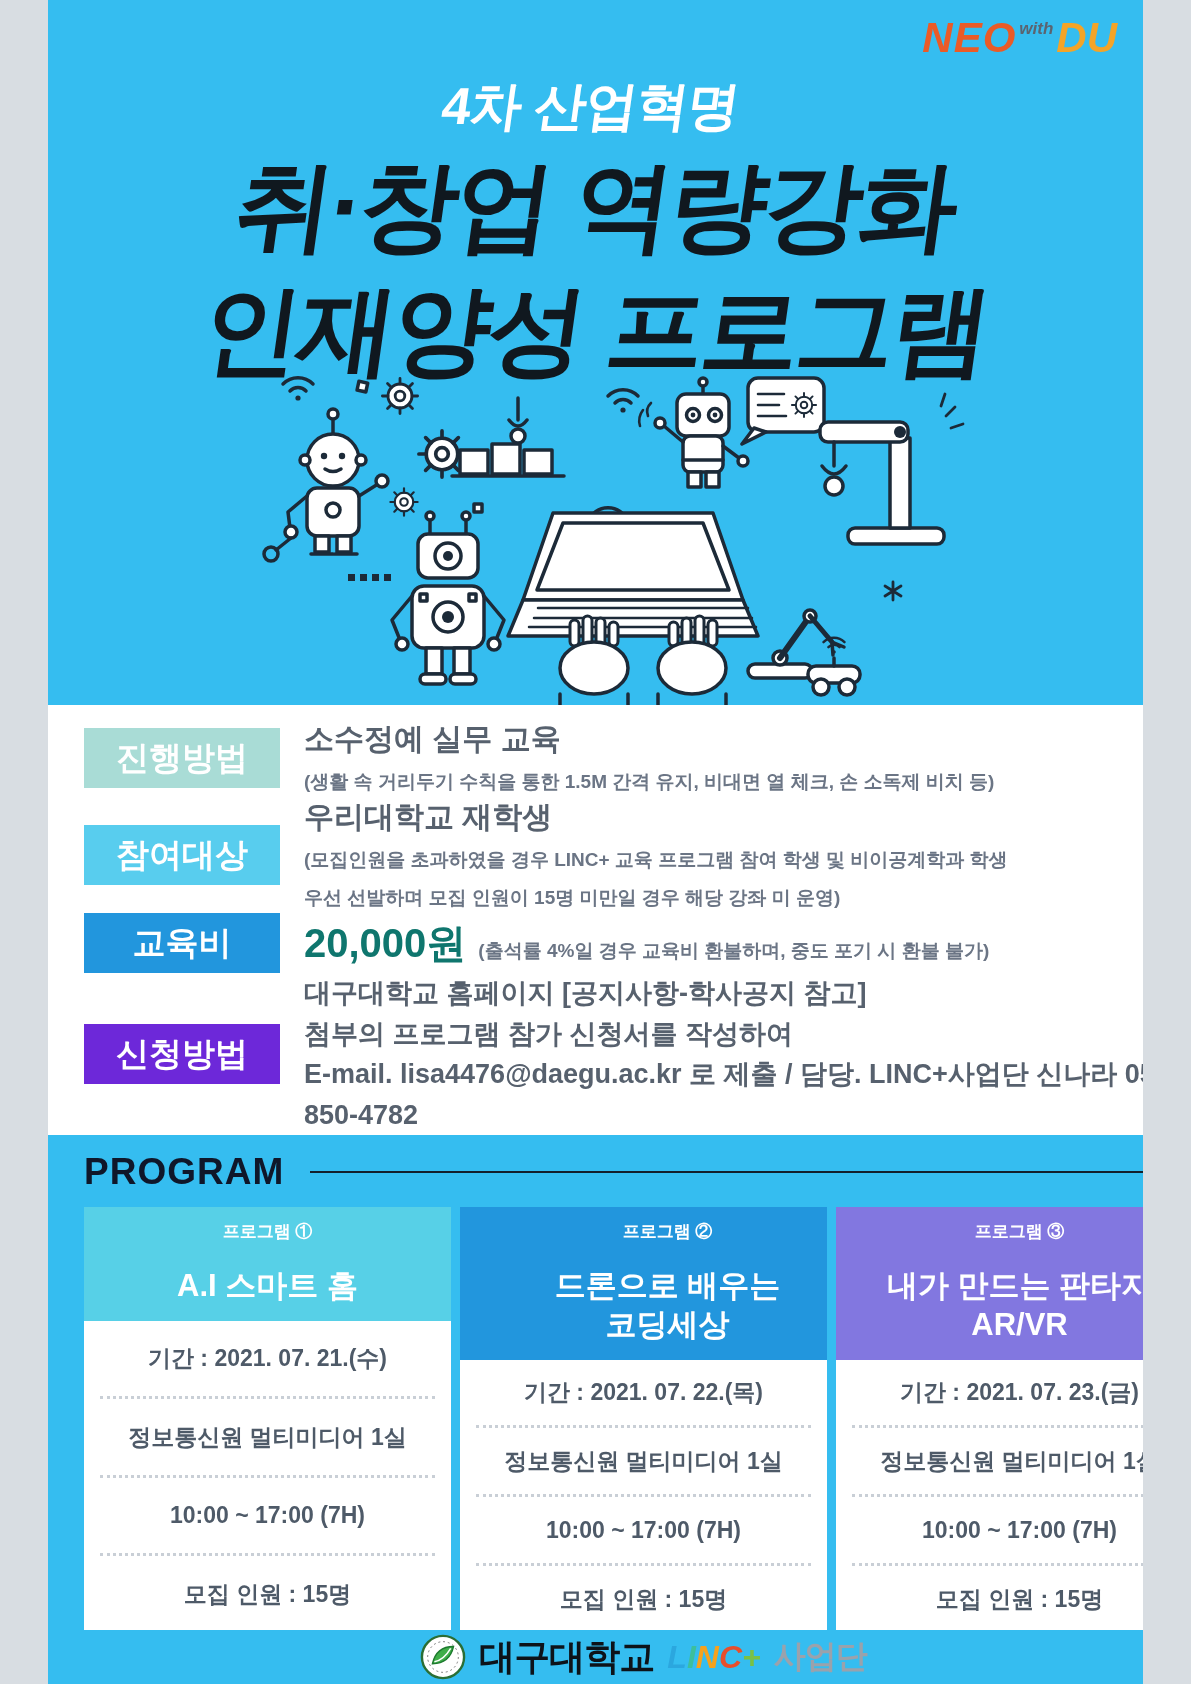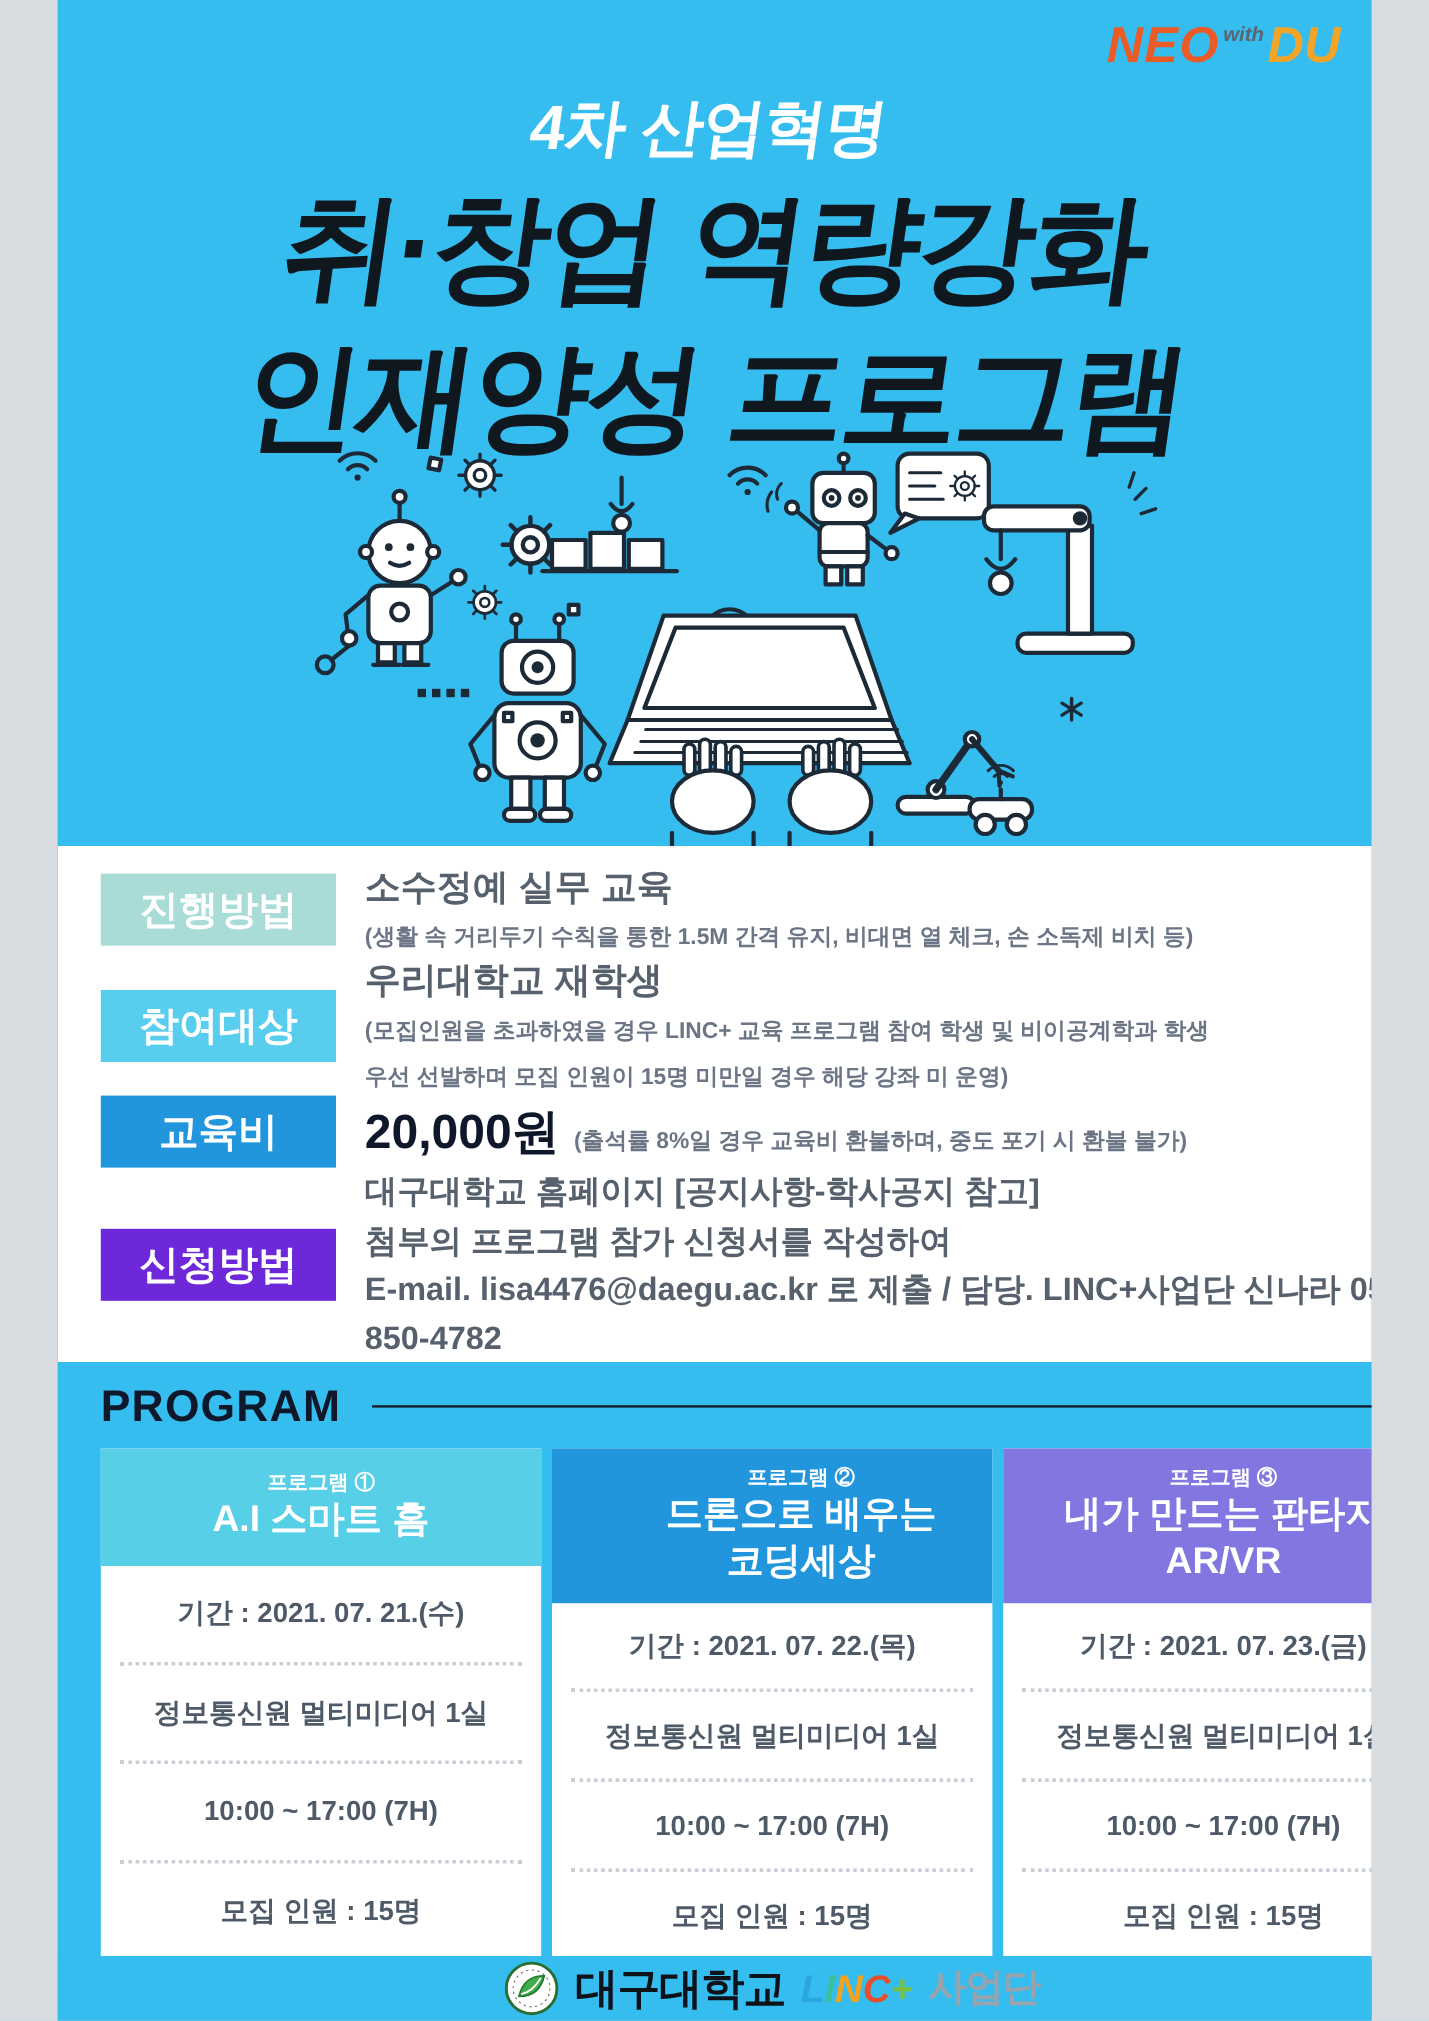--- a/index.html
+++ b/index.html
@@ -30,37 +30,37 @@
   .info-label{width:196px;min-height:60px;flex:none;display:flex;align-items:center;justify-content:center;
               color:#fff;font-size:33px;font-weight:700;}
   .label-1{background:#a9dcd6;}
   .label-2{background:#58cdee;}
   .label-3{background:#2296dd;}
   .label-4{background:#6d28d9;}
   .info-content{margin-left:24px;}
   .info-title{font-size:30px;font-weight:800;color:#57616e;}
   .info-detail{font-size:19px;font-weight:600;color:#6b7585;margin-top:7px;line-height:1.6;}
   .fee-line{display:flex;align-items:baseline;gap:12px;}
-  .fee-amount{font-size:40px;font-weight:800;color:#0f172a;}
+  .fee-amount{font-size:40px;font-weight:800;color:#0f766e;}
   .fee-note{font-size:19px;font-weight:600;color:#6b7585;}
   .apply-line{font-size:27px;font-weight:700;color:#57616e;line-height:1.5;}
 
   
   .program-section{position:absolute;top:1135px;left:0;width:1191px;}
   .program-head{display:flex;align-items:center;padding:16px 36px 14px 36px;}
   .program-title{font-size:37px;font-weight:900;color:#0f172a;letter-spacing:1px;}
   .program-rule{flex:1;height:2px;background:#13202c;margin-left:26px;}
   .cards{display:flex;gap:9px;padding:0 36px;}
   .card{flex:1;background:#ffffff;display:flex;flex-direction:column;height:425px;}
   .card-header{color:#fff;text-align:center;padding:13px 0 15px 0;box-sizing:border-box;
                display:flex;flex-direction:column;justify-content:center;}
   .card1 .card-header{background:#57d0e7;min-height:98px;}
   .card2 .card-header{background:#2296dd;min-height:114px;padding-left:48px;}
   .card3 .card-header{background:#8277e0;min-height:114px;}
-  .card-badge{font-size:17px;font-weight:700;margin-bottom:0;}
+  .card-badge{font-size:17px;font-weight:700;margin-bottom:24px;}
   .card-title{font-size:31px;font-weight:800;line-height:1.25;}
   .card-body{flex:1;display:flex;flex-direction:column;padding:0 16px;}
   .card-row{flex:1;display:flex;align-items:center;justify-content:center;
             font-size:23px;font-weight:700;color:#4e5a68;border-bottom:3px dotted #c9cfd6;}
   .card-row:last-child{border-bottom:none;}
 
   
   .footer{position:absolute;left:0;bottom:0;width:1191px;height:54px;background:#35bdf0;
           display:flex;align-items:center;justify-content:center;gap:13px;}
   .univ-name{font-size:36px;font-weight:900;color:#0d1319;letter-spacing:-1px;}
@@ -242,21 +242,21 @@
         <div class="info-detail">(모집인원을 초과하였을 경우 LINC+ 교육 프로그램 참여 학생 및 비이공계학과 학생</div>
         <div class="info-detail">우선 선발하며 모집 인원이 15명 미만일 경우 해당 강좌 미 운영)</div>
       </div>
     </div>
 
     <div class="info-row">
       <div class="info-label label-3">교육비</div>
       <div class="info-content">
         <div class="fee-line">
           <span class="fee-amount">20,000원</span>
-          <span class="fee-note">(출석률 8%일 경우 교육비 환불하며, 중도 포기 시 환불 불가)</span>
+          <span class="fee-note">(출석률 4%일 경우 교육비 환불하며, 중도 포기 시 환불 불가)</span>
         </div>
       </div>
     </div>
 
     <div class="info-row">
       <div class="info-label label-4">신청방법</div>
       <div class="info-content">
         <div class="apply-line">대구대학교 홈페이지 [공지사항-학사공지 참고]</div>
         <div class="apply-line">첨부의 프로그램 참가 신청서를 작성하여</div>
         <div class="apply-line">E-mail. lisa4476@daegu.ac.kr 로 제출 / 담당. LINC+사업단 신나라 053-850-4782</div>

